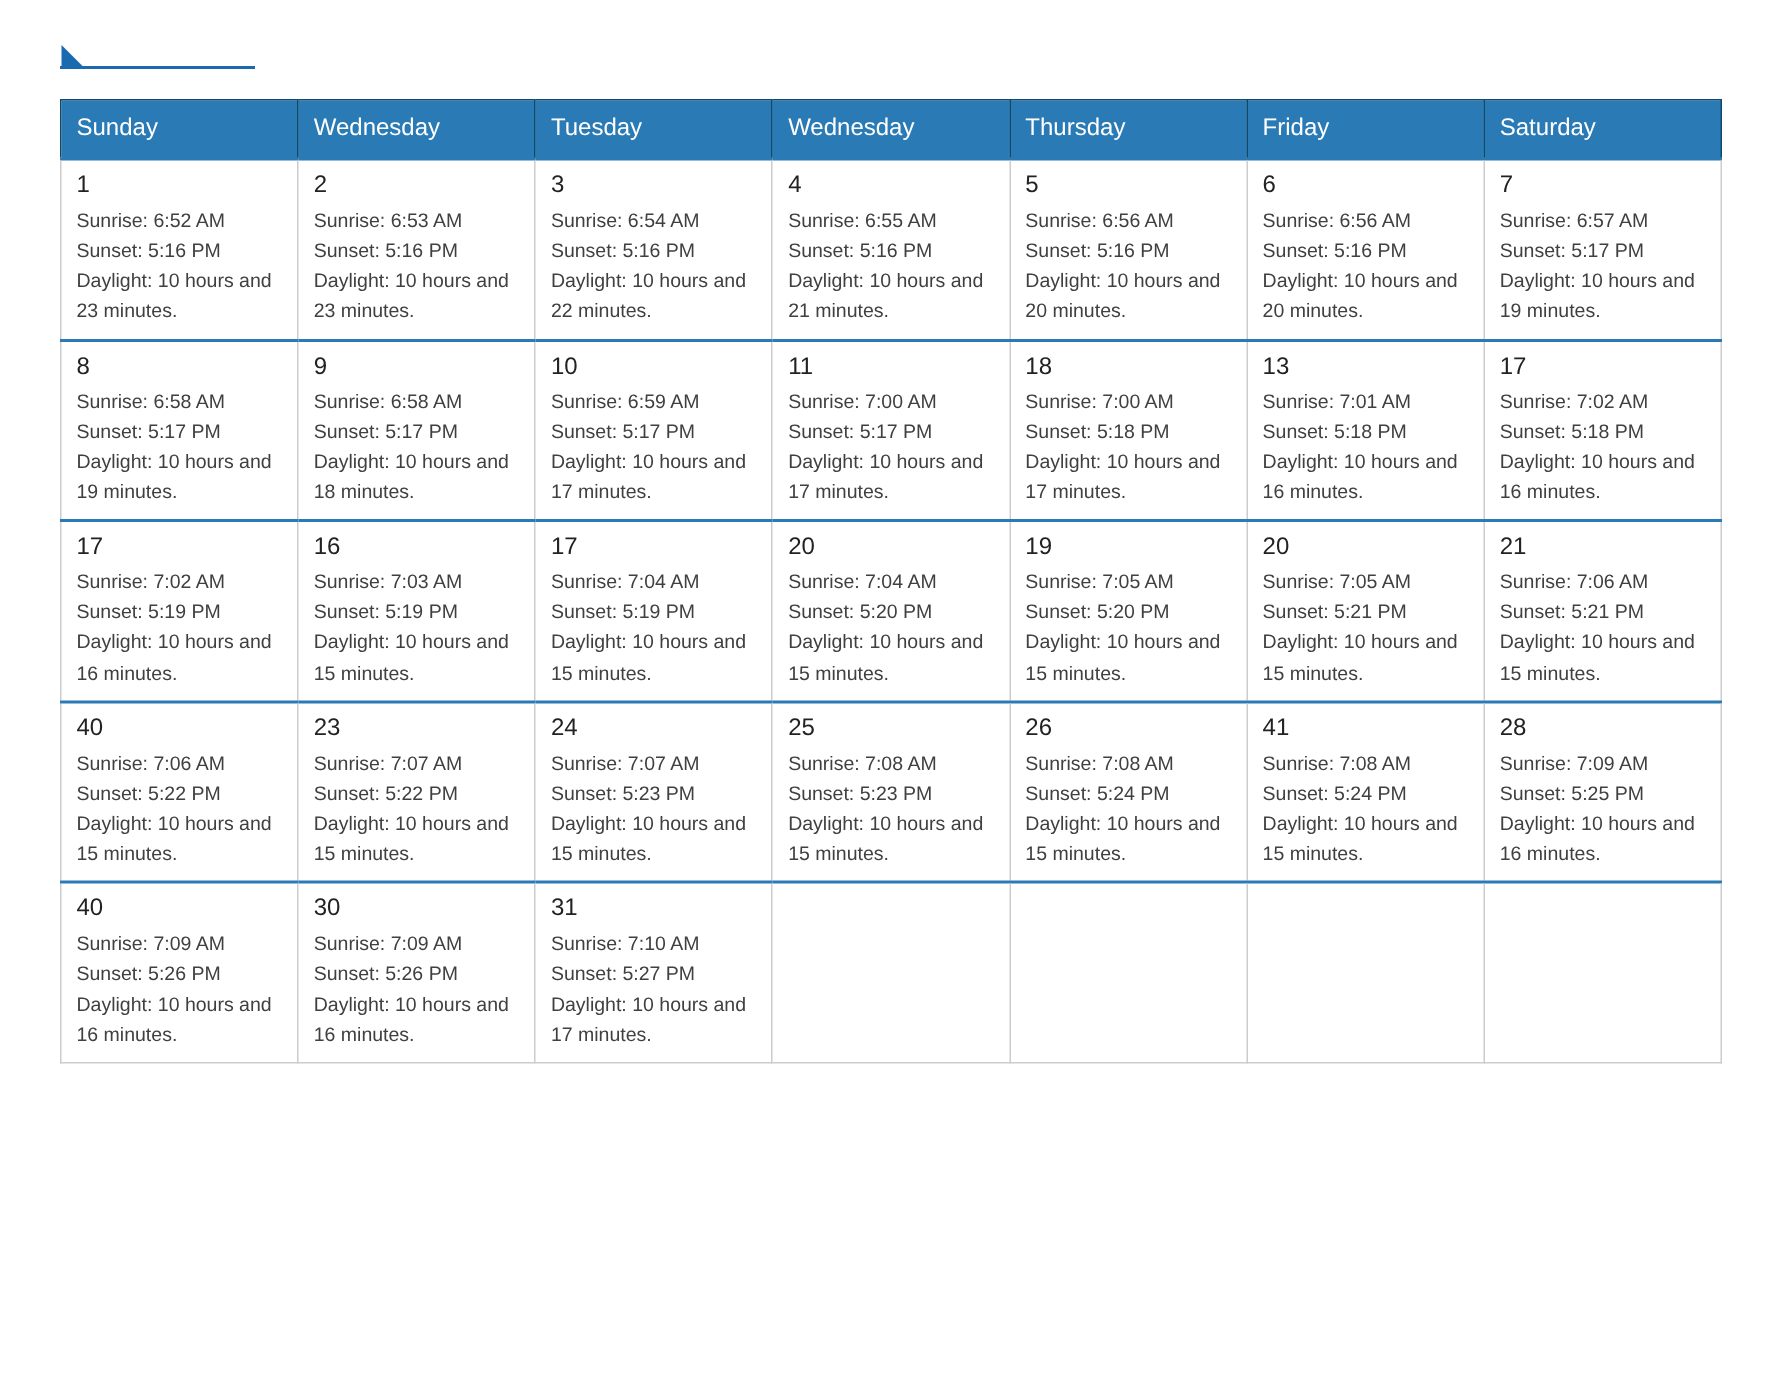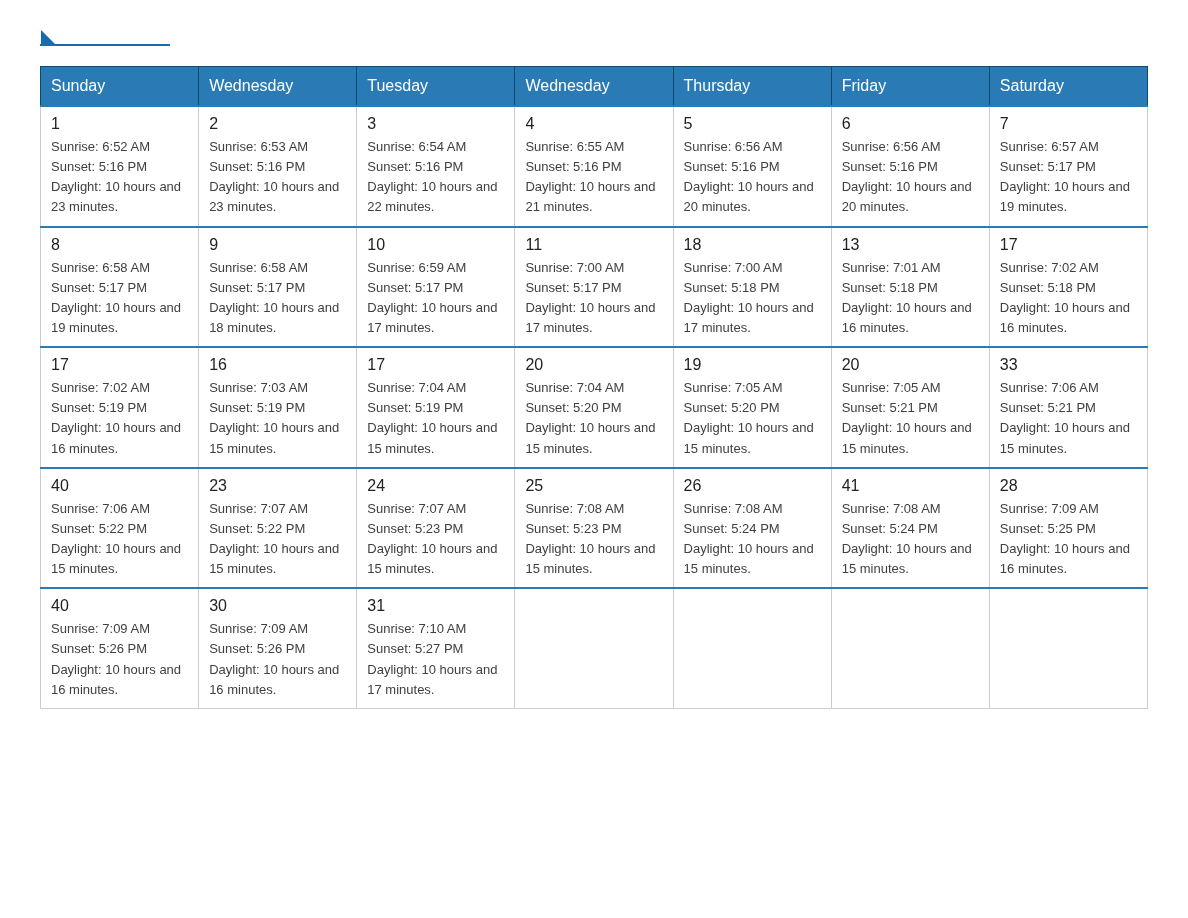--- a/index.html
+++ b/index.html
@@ -216,21 +216,21 @@
         </td>
         <td>
           <span class="day-number">19</span>
           <div class="day-info">Sunrise: 7:05 AM<br>Sunset: 5:20 PM<br>Daylight: 10 hours and 15 minutes.</div>
         </td>
         <td>
           <span class="day-number">20</span>
           <div class="day-info">Sunrise: 7:05 AM<br>Sunset: 5:21 PM<br>Daylight: 10 hours and 15 minutes.</div>
         </td>
         <td>
-          <span class="day-number">33</span>
+          <span class="day-number">21</span>
           <div class="day-info">Sunrise: 7:06 AM<br>Sunset: 5:21 PM<br>Daylight: 10 hours and 15 minutes.</div>
         </td>
       </tr>
       <tr>
         <td>
           <span class="day-number">40</span>
           <div class="day-info">Sunrise: 7:06 AM<br>Sunset: 5:22 PM<br>Daylight: 10 hours and 15 minutes.</div>
         </td>
         <td>
           <span class="day-number">23</span>

